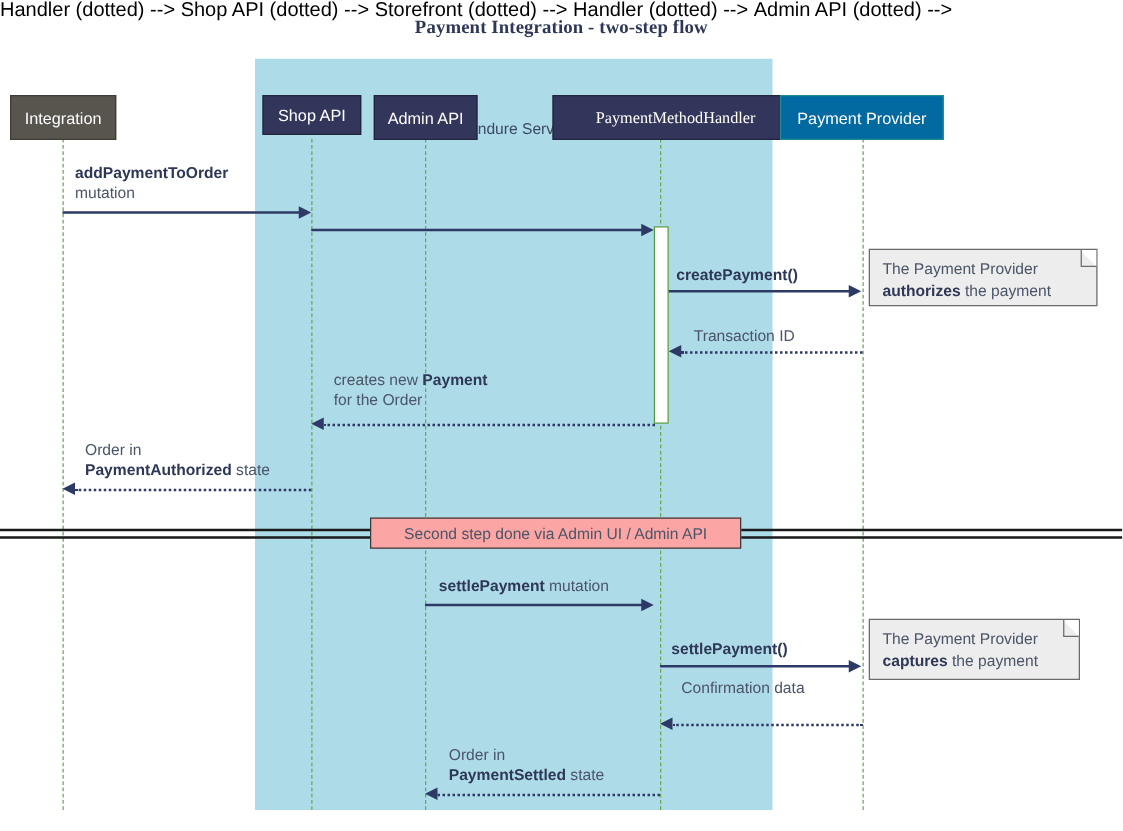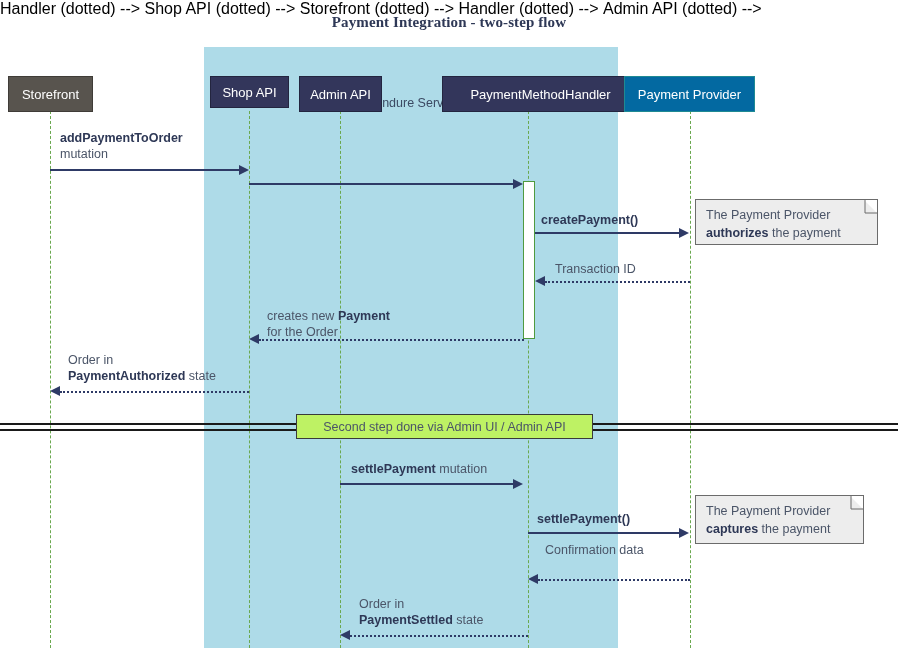--- a/index.html
+++ b/index.html
@@ -133,21 +133,21 @@
 
   
   .divider-line {
     position: absolute;
     height: 0;
     border-top: 2px solid #1a1a1a;
   }
   .divider-box {
     position: absolute;
     box-sizing: border-box;
-    background: #bef264;
+    background: #fca5a5;
     border: 1.5px solid #3a3a3a;
     display: flex;
     align-items: center;
     justify-content: center;
     font-size: 12.5px;
     color: #4b5568;
   }
 </style>
 </head>
 <body>
@@ -163,29 +163,29 @@
 
   
   <div class="lifeline" style="left:50px; top:111px; height:537px;"></div>
   <div class="lifeline" style="left:249px; top:111px; height:537px;"></div>
   <div class="lifeline" style="left:340px; top:111px; height:537px;"></div>
   <div class="lifeline" style="left:528px; top:111px; height:537px;"></div>
   <div class="lifeline" style="left:690px; top:111px; height:537px;"></div>
 
   
   <div class="participant p-gray" style="left:8px; top:76px; width:85px; height:36px;">
-    <span>Storefront</span>
+    <span>Integration</span>
   </div>
   <div class="participant p-dark" style="left:210px; top:76px; width:79px; height:32px;">
     <span>Shop API</span>
   </div>
   <div class="participant p-dark" style="left:299px; top:76px; width:83px; height:36px;">
     <span>Admin API</span>
   </div>
-  <div class="participant p-dark" style="left:442px; top:76px; width:197px; height:36px;">
+  <div class="participant p-dark" style="left:442px; top:76px; width:197px; height:36px;font-family:Liberation Serif, serif;">
     <span>PaymentMethodHandler</span>
   </div>
   <div class="participant p-teal" style="left:624px; top:76px; width:131px; height:36px;">
     <span>Payment Provider</span>
   </div>
 
   
   <div class="activation" style="left:523px; top:181px; width:12px; height:158px;"></div>
 
   
@@ -220,21 +220,21 @@
   </div>
 
    Handler (dotted) --&gt;
   <div class="msg-label" style="left:555px; top:261px;">
     <span>Transaction ID</span>
   </div>
   <div class="msg-line dotted" style="left:545px; top:281px; width:145px;"></div>
   <div class="arrowhead arrow-left" style="left:535px; top:276px;"></div>
 
    Shop API (dotted) --&gt;
-  <div class="msg-label" style="left:267px; top:308px;">
+  <div class="msg-label" style="left:267px; top:296px;">
     <span>creates new </span><b>Payment</b><br>
     <span>for the Order</span>
   </div>
   <div class="msg-line dotted" style="left:259px; top:339px; width:265px;"></div>
   <div class="arrowhead arrow-left" style="left:249px; top:334px;"></div>
 
    Storefront (dotted) --&gt;
   <div class="msg-label" style="left:68px; top:352px;">
     <span>Order in</span><br>
     <b>PaymentAuthorized</b><span> state</span>

